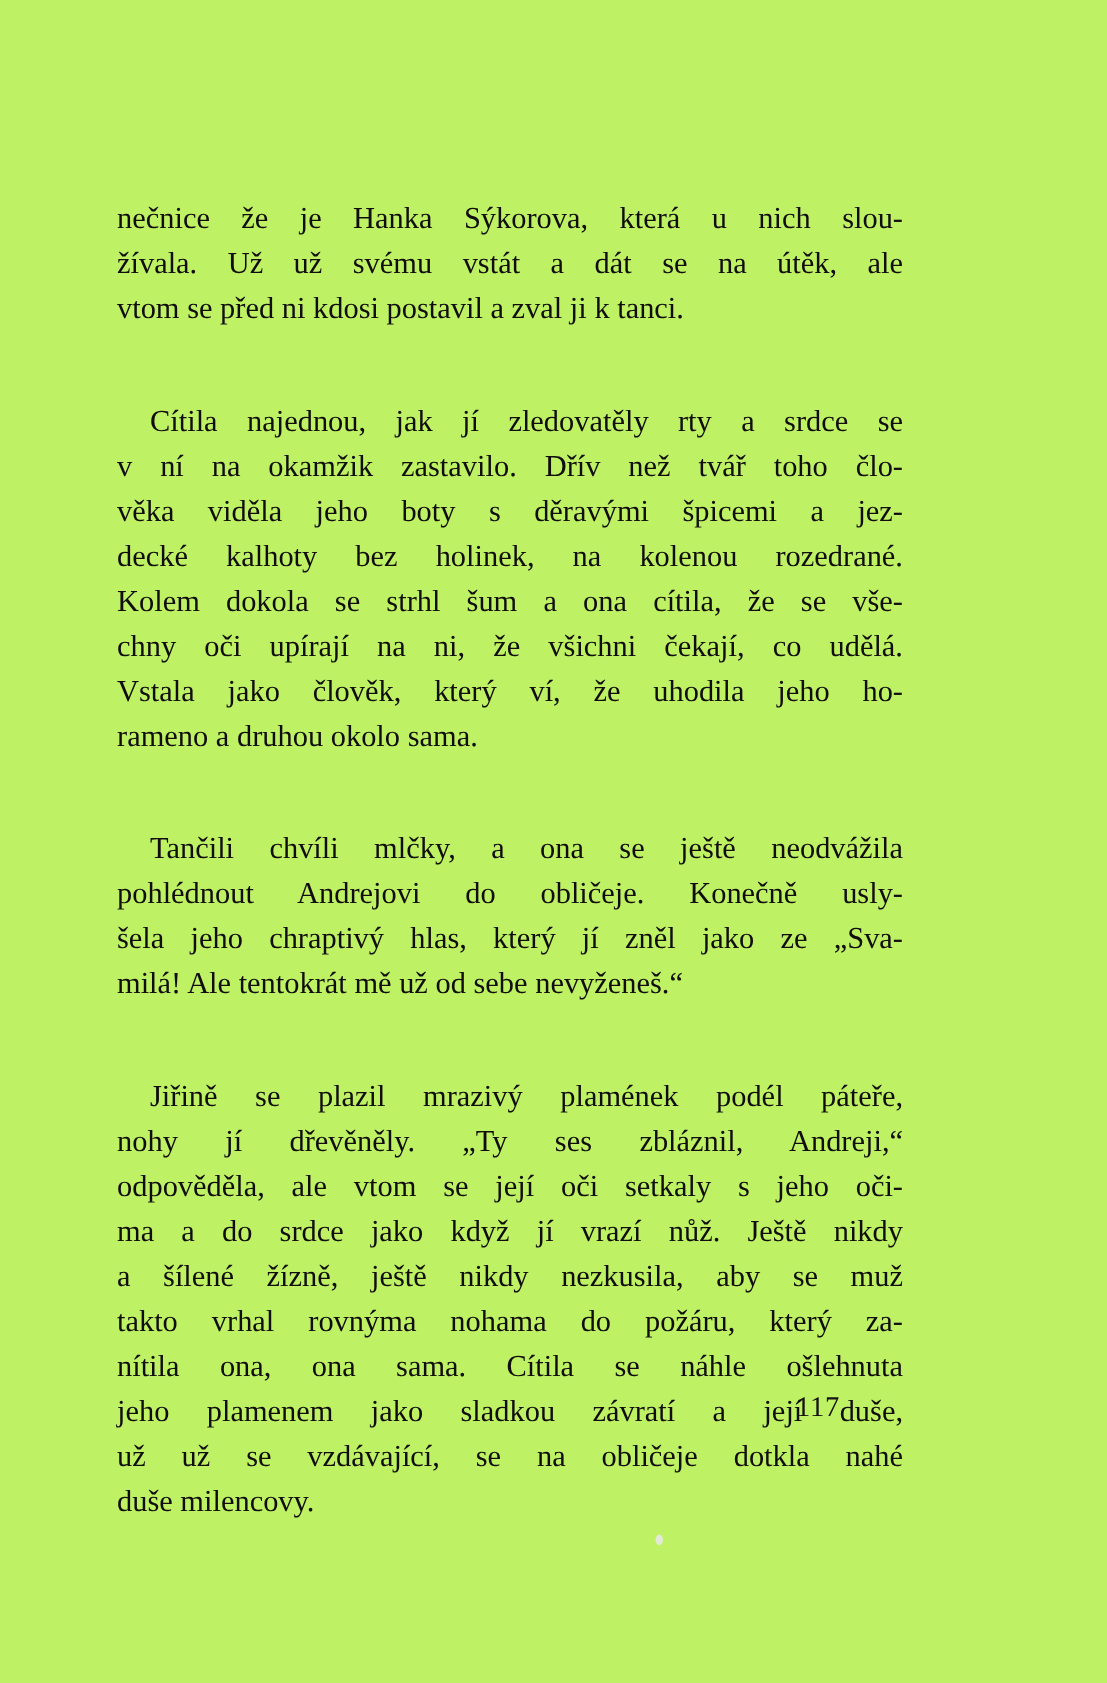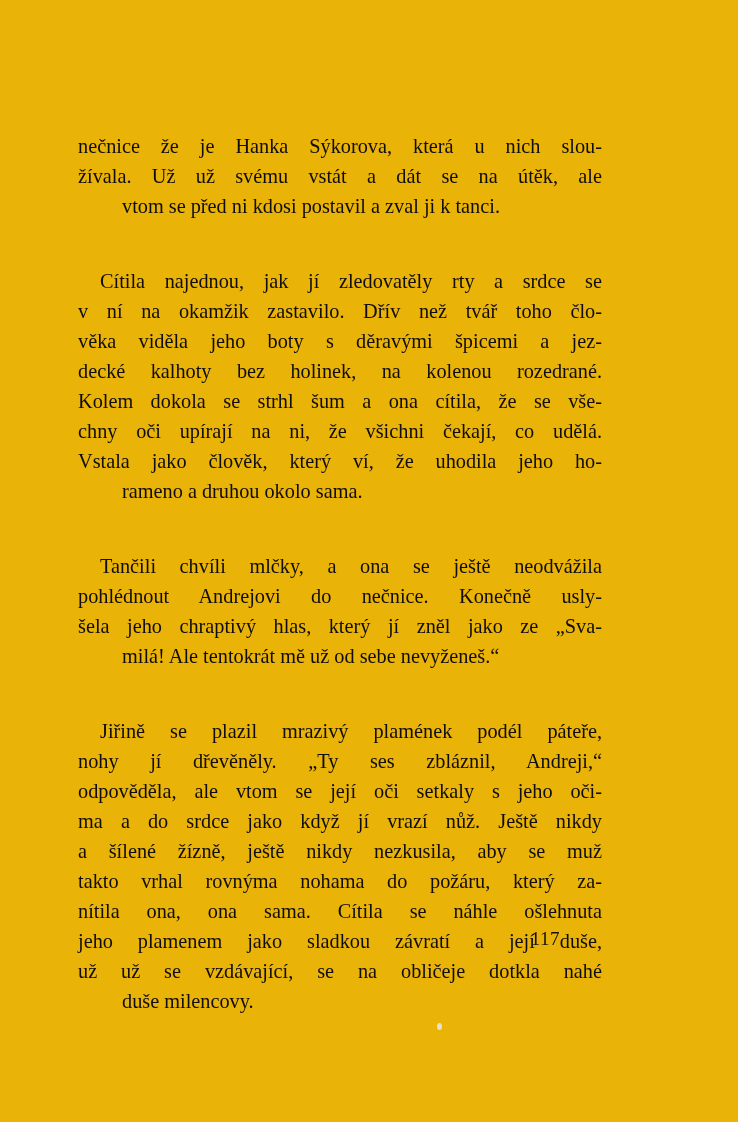--- a/index.html
+++ b/index.html
@@ -16,21 +16,21 @@
     overflow: hidden;
     position: relative;
   }
 
   .page {
     position: absolute;
     left: 0;
     top: 0;
     width: 738px;
     height: 1122px;
-    background: #eab308;
+    background: #bef264;
   }
 
   
   .textblock {
     position: absolute;
     left: 78px;
     top: 131px;
     width: 524px;
   }
 
@@ -46,21 +46,20 @@
   
   .line {
     display: block;
     text-align: justify;
     text-align-last: justify;
     white-space: pre-wrap;
   }
   
   .line.last {
     text-align-last: left;
-    margin-left: 44px;
   }
   
   .line.indent {
     text-indent: 22px;
     margin-top: 45px;
   }
 
   .page-number {
     position: absolute;
     left: 78px;
@@ -101,21 +100,21 @@
         <span class="line">v ní na okamžik zastavilo. Dřív než tvář toho člo-</span>
         <span class="line">věka viděla jeho boty s děravými špicemi a jez-</span>
         <span class="line">decké kalhoty bez holinek, na kolenou rozedrané.</span>
         <span class="line">Kolem dokola se strhl šum a ona cítila, že se vše-</span>
         <span class="line">chny oči upírají na ni, že všichni čekají, co udělá.</span>
         <span class="line">Vstala jako člověk, který ví, že uhodila jeho ho-</span>
         <span class="line last">rameno a druhou okolo sama.</span>
       </p>
       <p class="para">
         <span class="line indent">Tančili chvíli mlčky, a ona se ještě neodvážila</span>
-        <span class="line">pohlédnout Andrejovi do nečnice. Konečně usly-</span>
+        <span class="line">pohlédnout Andrejovi do obličeje. Konečně usly-</span>
         <span class="line">šela jeho chraptivý hlas, který jí zněl jako ze „Sva-</span>
         <span class="line last">milá! Ale tentokrát mě už od sebe nevyženeš.“</span>
       </p>
       <p class="para">
         <span class="line indent">Jiřině se plazil mrazivý plamének podél páteře,</span>
         <span class="line">nohy jí dřevěněly. „Ty ses zbláznil, Andreji,“</span>
         <span class="line">odpověděla, ale vtom se její oči setkaly s jeho oči-</span>
         <span class="line">ma a do srdce jako když jí vrazí nůž. Ještě nikdy</span>
         <span class="line">a šílené žízně, ještě nikdy nezkusila, aby se muž</span>
         <span class="line">takto vrhal rovnýma nohama do požáru, který za-</span>

